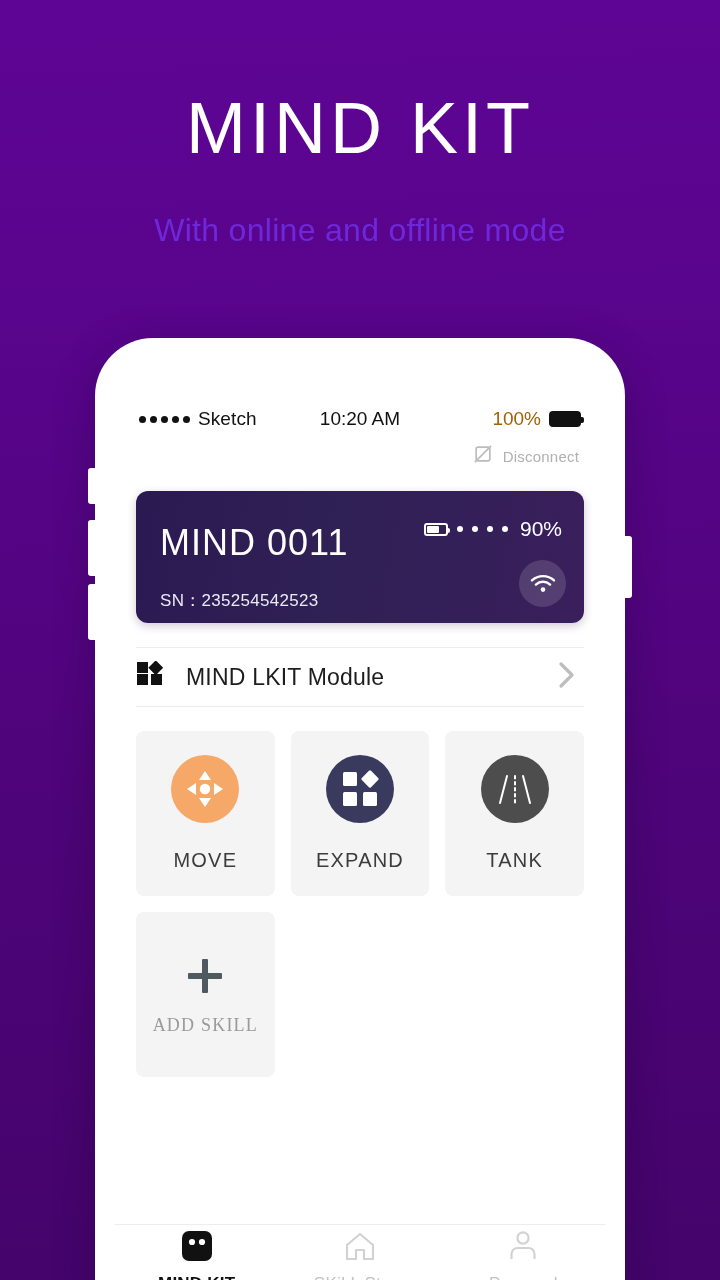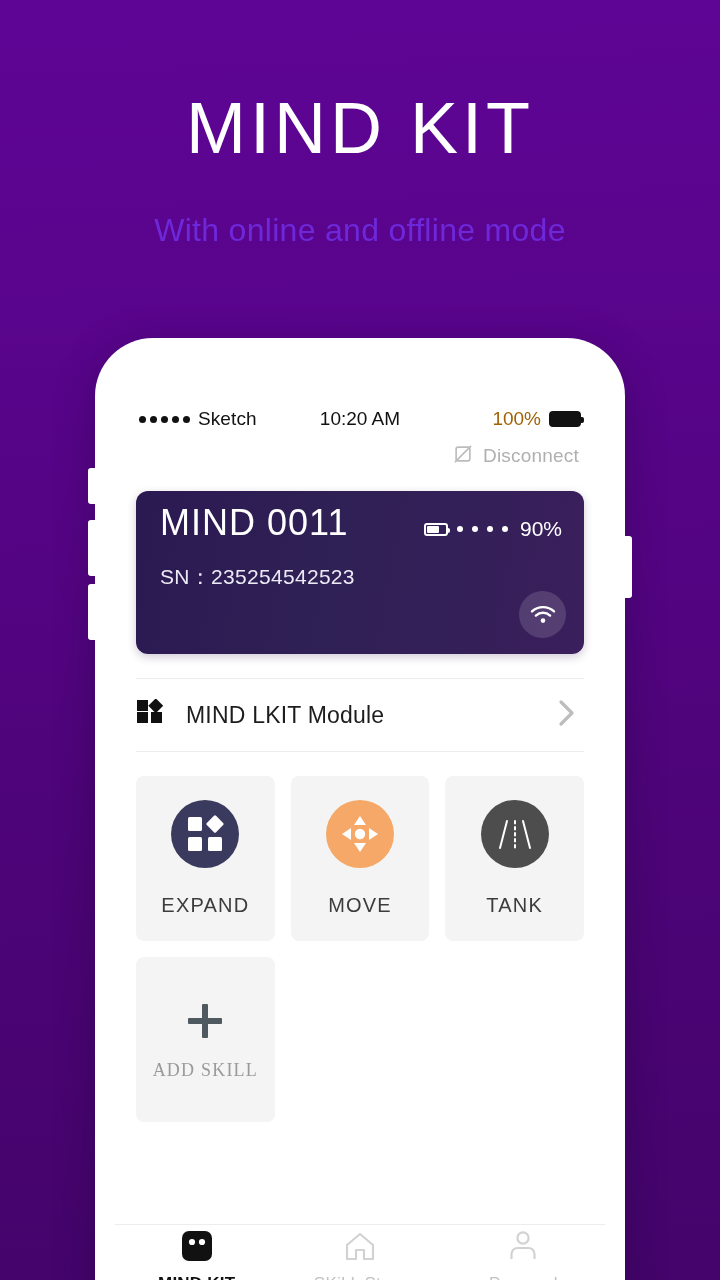--- a/index.html
+++ b/index.html
@@ -85,38 +85,38 @@
     content:''; position:absolute; right:-5px; top:4px;
     width:3px; height:6px; background:#111; border-radius:0 2px 2px 0;
   }
 
   
   .disconnect-row {
     display:flex; align-items:center; justify-content:flex-end;
     gap:9px; padding:13px 26px 0 0;
     color:#b4b4b4;
   }
-  .disc-label { font-size:19px; color:#b0b0b0; letter-spacing:0.2px; }
+  .disc-label { font-size:15px; color:#b0b0b0; letter-spacing:0.2px; }
 
   
   .device-card {
     margin:22px 21px 0 21px;
-    height:163px;
+    height:132px;
     border-radius:12px;
     background:linear-gradient(100deg, #2b1a52 0%, #2f2055 45%, #3a1f5c 100%);
     position:relative;
-    padding:14px 24px;
+    padding:34px 24px;
     box-shadow:0 3px 10px rgba(40,10,70,0.22);
   }
   .dev-name {
     font-size:36px; color:#ffffff; font-weight:400;
     letter-spacing:1px; line-height:1;
   }
   .dev-sn {
-    margin-top:22px; font-size:21px; color:#eceaf5; letter-spacing:0.3px;
+    margin-top:28px; font-size:17px; color:#eceaf5; letter-spacing:0.3px;
   }
   .dev-batt {
     position:absolute; right:22px; top:26px;
     display:flex; align-items:center; gap:9px;
   }
   .db-icon {
     width:24px; height:13px; border:2px solid #fff; border-radius:3px;
     position:relative; padding:1px;
   }
   .db-icon::before{
@@ -133,21 +133,21 @@
   .wifi-btn {
     position:absolute; right:18px; bottom:16px;
     width:47px; height:47px; border-radius:50%;
     background:rgba(255,255,255,0.14);
     display:flex; align-items:center; justify-content:center;
   }
 
   
   .module-row {
     margin:24px 21px 0 21px;
-    height:74px;
+    height:60px;
     border-top:1px solid #ececec;
     border-bottom:1px solid #ececec;
     display:flex; align-items:center; gap:22px;
     position:relative;
   }
   .mod-label { font-size:23px; color:#1d1d1d; letter-spacing:0.2px; }
   .chev { position:absolute; right:6px; top:50%; transform:translateY(-50%); }
 
   
   .grid {
@@ -267,45 +267,45 @@
       <span class="chev">
         <svg width="22" height="30" viewBox="0 0 22 30" fill="none">
           <path d="M5 4 L16 15 L5 26" stroke="#bdbdbd" stroke-width="3.2" stroke-linecap="round" stroke-linejoin="round"></path>
         </svg>
       </span>
     </div>
 
     <div class="grid">
 
       <div class="tile">
-        <span class="tile-icon" style="background:#3a3a5e">
-          <svg width="38" height="38" viewBox="0 0 38 38">
-            <rect x="2" y="2" width="14" height="14" rx="1.5" fill="#fff"></rect>
-            <rect x="2" y="22" width="14" height="14" rx="1.5" fill="#fff"></rect>
-            <rect x="22" y="22" width="14" height="14" rx="1.5" fill="#fff"></rect>
-            <rect x="22.5" y="2.5" width="13" height="13" rx="1.5" fill="#fff" transform="rotate(45 29 9)"></rect>
-          </svg>
-        </span>
-        <span class="tile-label">EXPAND</span>
-      </div>
-
-      <div class="tile">
         <span class="tile-icon" style="background:#f5a867">
           <svg width="44" height="44" viewBox="0 0 44 44">
             <circle cx="22" cy="22" r="5.2" fill="#fff"></circle>
             <path d="M22 4 L28 13 L16 13 Z" fill="#fff"></path>
             <path d="M22 40 L16 31 L28 31 Z" fill="#fff"></path>
             <path d="M4 22 L13 16 L13 28 Z" fill="#fff"></path>
             <path d="M40 22 L31 28 L31 16 Z" fill="#fff"></path>
           </svg>
         </span>
         <span class="tile-label">MOVE</span>
       </div>
 
       <div class="tile">
+        <span class="tile-icon" style="background:#3a3a5e">
+          <svg width="38" height="38" viewBox="0 0 38 38">
+            <rect x="2" y="2" width="14" height="14" rx="1.5" fill="#fff"></rect>
+            <rect x="2" y="22" width="14" height="14" rx="1.5" fill="#fff"></rect>
+            <rect x="22" y="22" width="14" height="14" rx="1.5" fill="#fff"></rect>
+            <rect x="22.5" y="2.5" width="13" height="13" rx="1.5" fill="#fff" transform="rotate(45 29 9)"></rect>
+          </svg>
+        </span>
+        <span class="tile-label">EXPAND</span>
+      </div>
+
+      <div class="tile">
         <span class="tile-icon" style="background:#4d4d4d">
           <svg width="46" height="46" viewBox="0 0 46 46">
             <path d="M15 10 L8 37" stroke="#fff" stroke-width="2" stroke-linecap="round"></path>
             <path d="M31 10 L38 37" stroke="#fff" stroke-width="2" stroke-linecap="round"></path>
             <path d="M23 10 L23 37" stroke="#fff" stroke-width="2" stroke-linecap="round" stroke-dasharray="2.5 3.5"></path>
           </svg>
         </span>
         <span class="tile-label">TANK</span>
       </div>
     </div>

